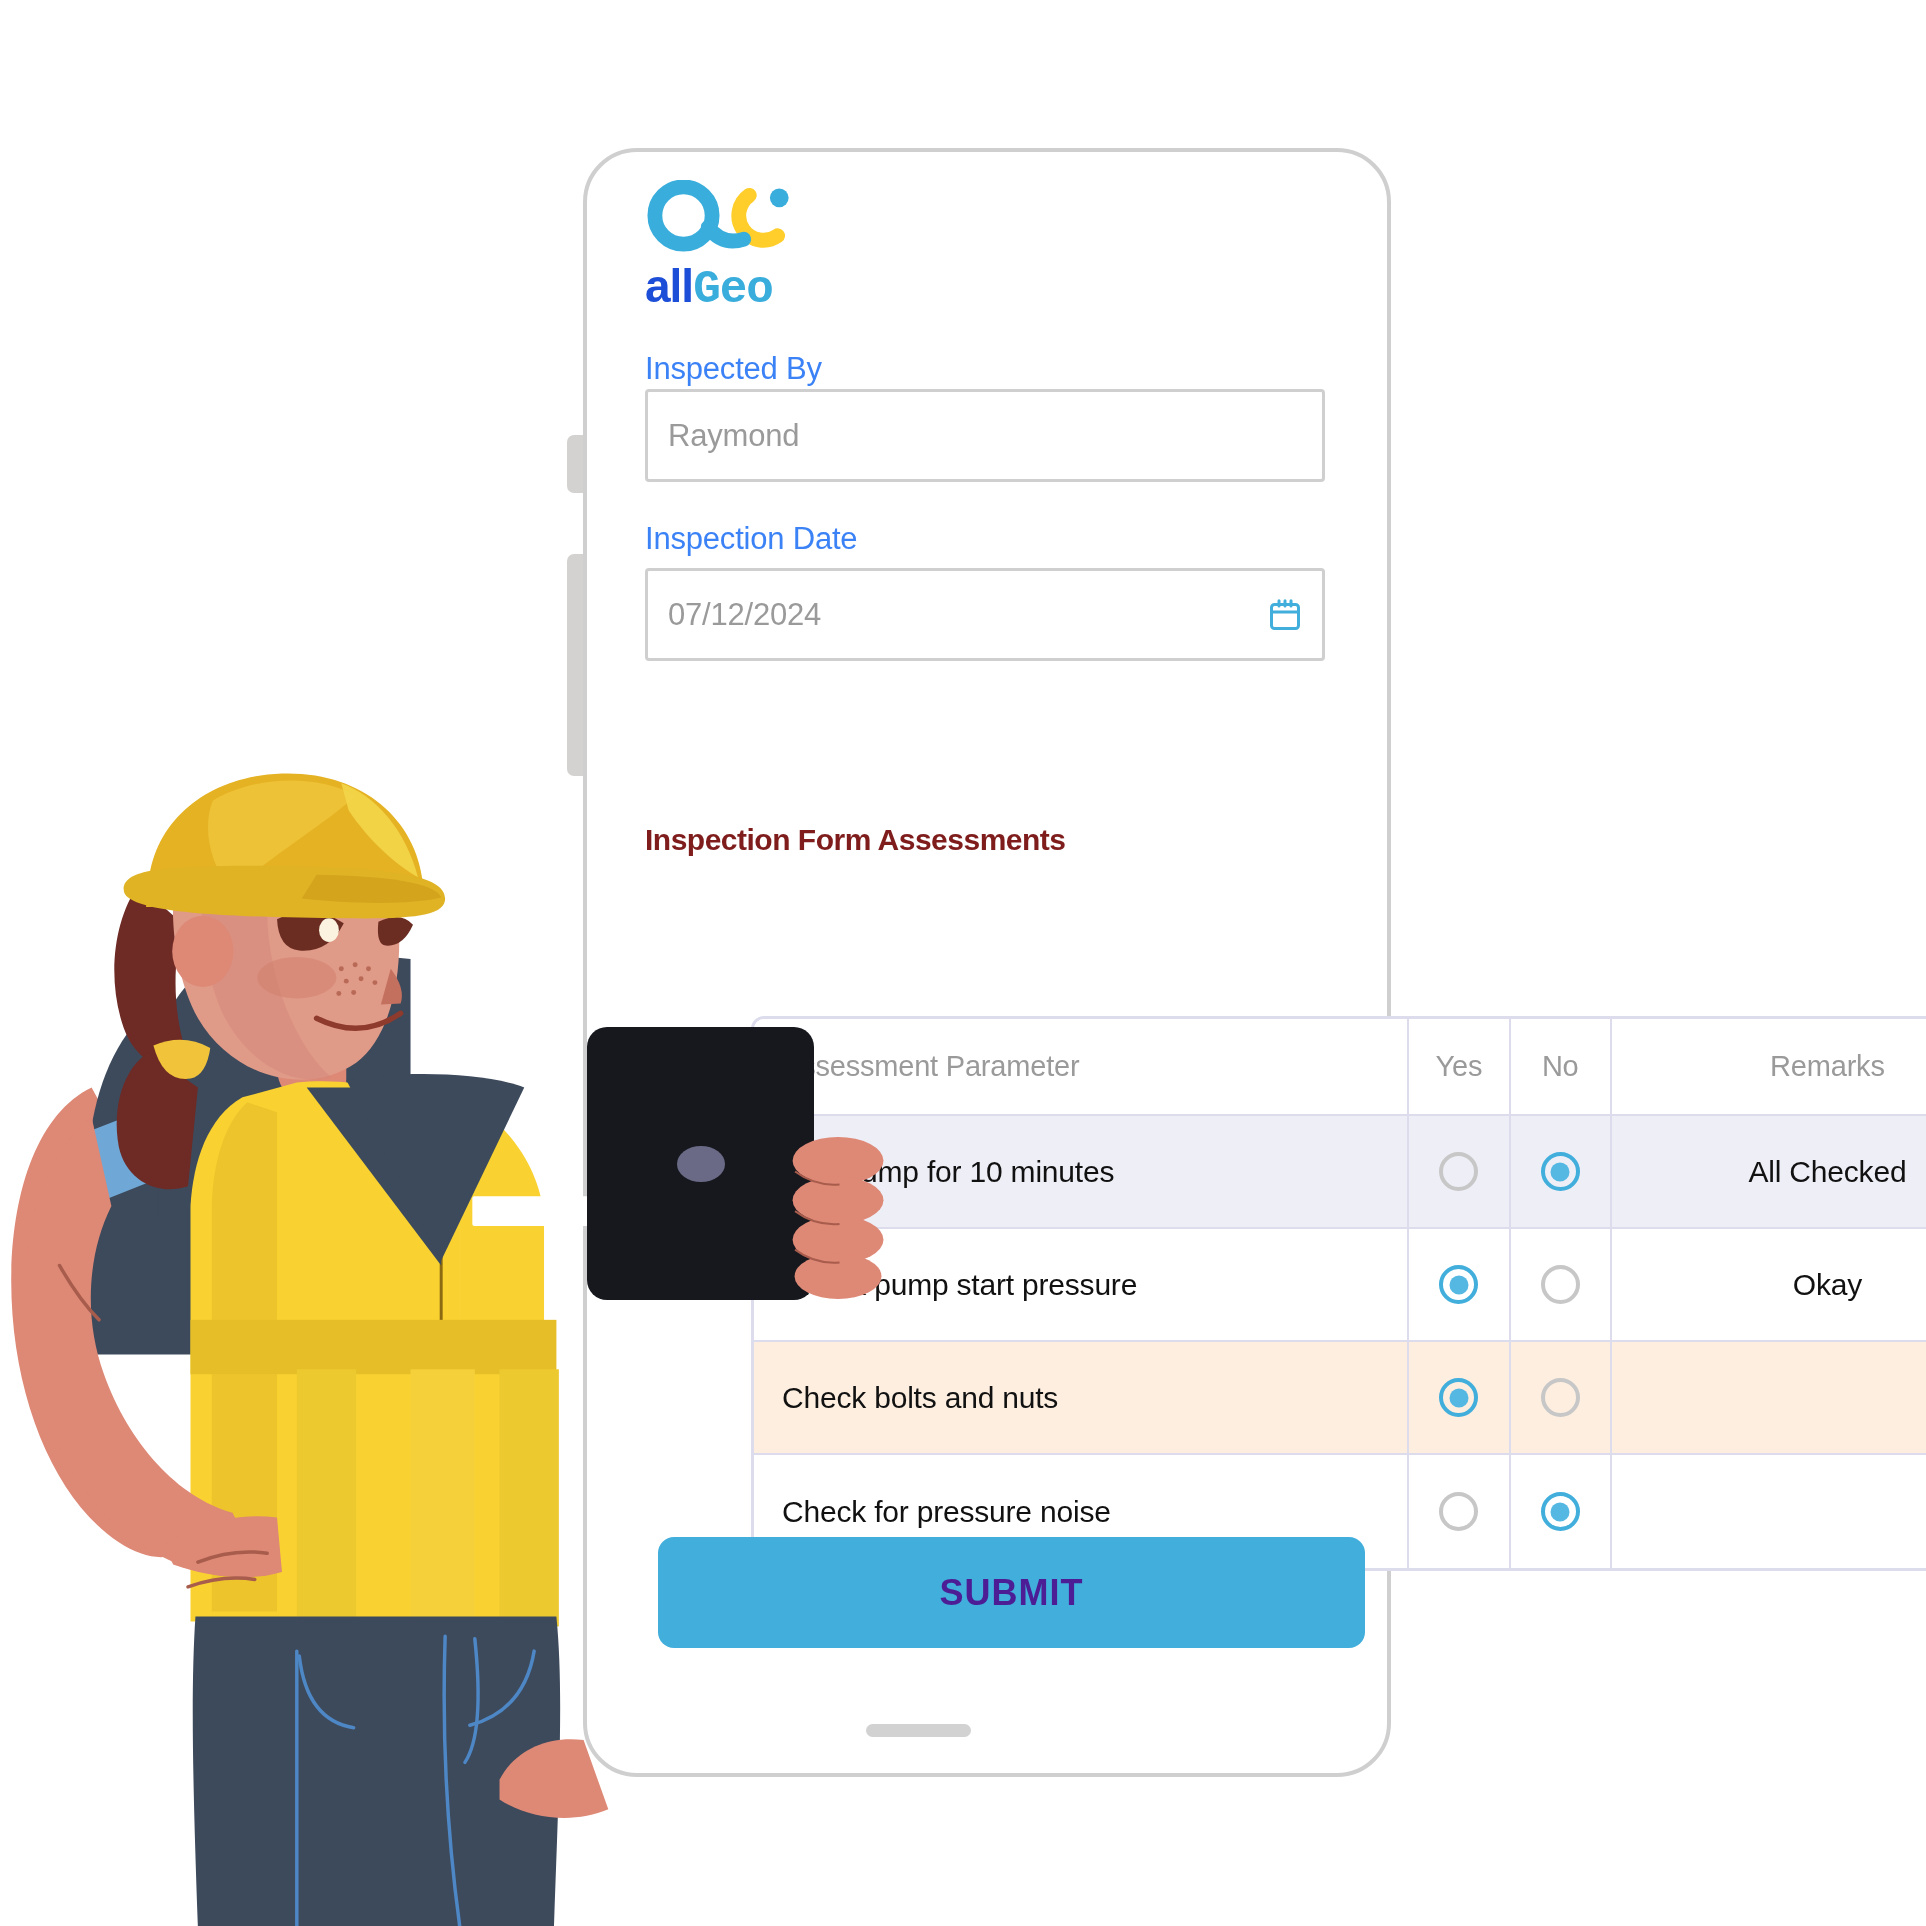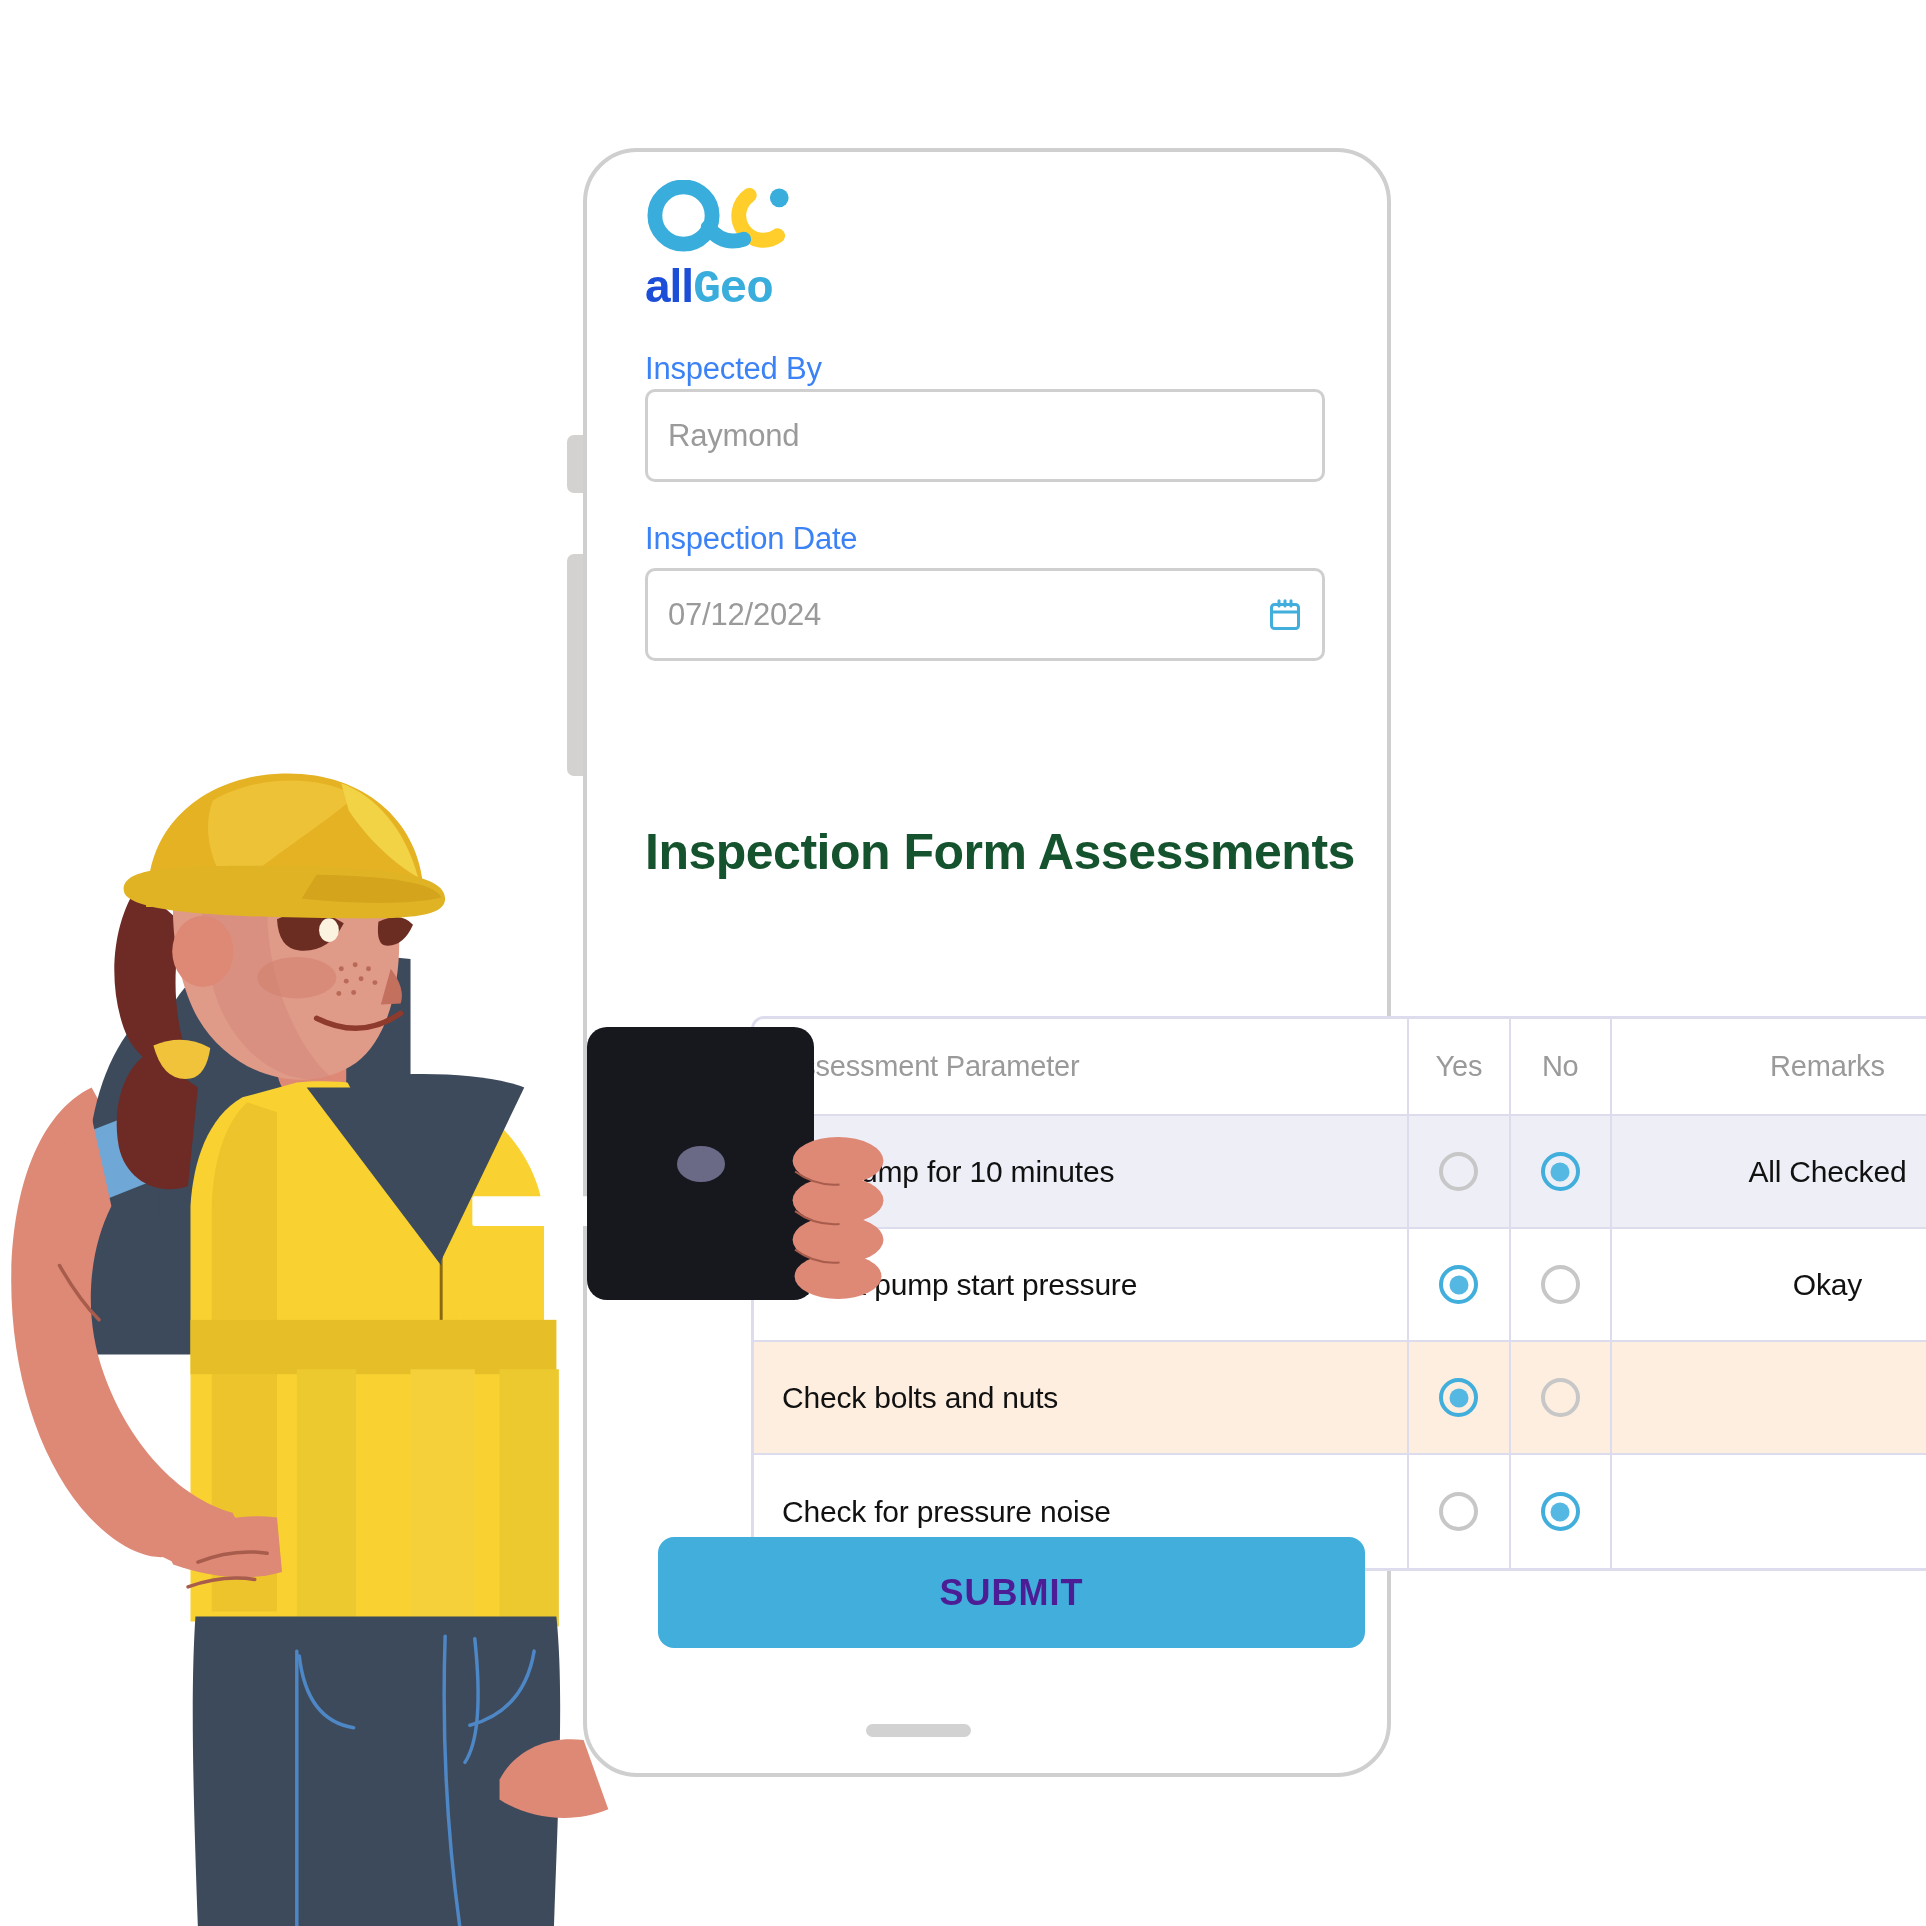--- a/index.html
+++ b/index.html
@@ -31,28 +31,28 @@
   .logo-wrap{ position:absolute; left:57px; top:27px; width:163px; height:138px;}
   .logo-mark{ position:relative; width:153px; height:79px;}
   .logo-text{ position:absolute; left:0; top:83px; font-size:46px; font-weight:700; letter-spacing:-1px; line-height:1;}
   .logo-text .all{ color:#1d4ed8; }
   .logo-text .geo{ color:#39ADDC;font-family:Liberation Mono, monospace; }
 
   .field-label{
     position:absolute; font-size:31px; color:#3b82f6; font-weight:400; letter-spacing:-0.2px;
   }
   .input-box{
-    position:absolute; height:93px; border:3.5px solid #cfcfcf; border-radius:10px;
+    position:absolute; height:93px; border:3.5px solid #cfcfcf; border-radius:4px;
     background:#fff; display:flex; align-items:center; padding:0 20px;
   }
   .input-value{ font-size:31px; color:#9a9a9a; letter-spacing:-0.2px;}
   .cal-icon{ position:absolute; right:19px; top:50%; transform:translateY(-50%); width:36px; height:36px;}
 
   .section-title{
-    position:absolute; font-size:50px; font-weight:700; color:#14532d; letter-spacing:-0.5px;
+    position:absolute; font-size:30px; font-weight:700; color:#7f1d1d; letter-spacing:-0.5px;
   }
 
   
   .table-wrap{
     position:absolute; left:751px; top:1016px; width:1295px; z-index:7;
   }
   .tbl{ border-collapse:separate; border-spacing:0; width:1295px; table-layout:fixed;
         border:3px solid #dcdcec; border-radius:13px; overflow:hidden; background:#fff;}
   .tbl th, .tbl td{ border-right:2.5px solid #dcdcec; border-bottom:2.5px solid #dcdcec; }
   .tbl tr:last-child td{ border-bottom:none; }

